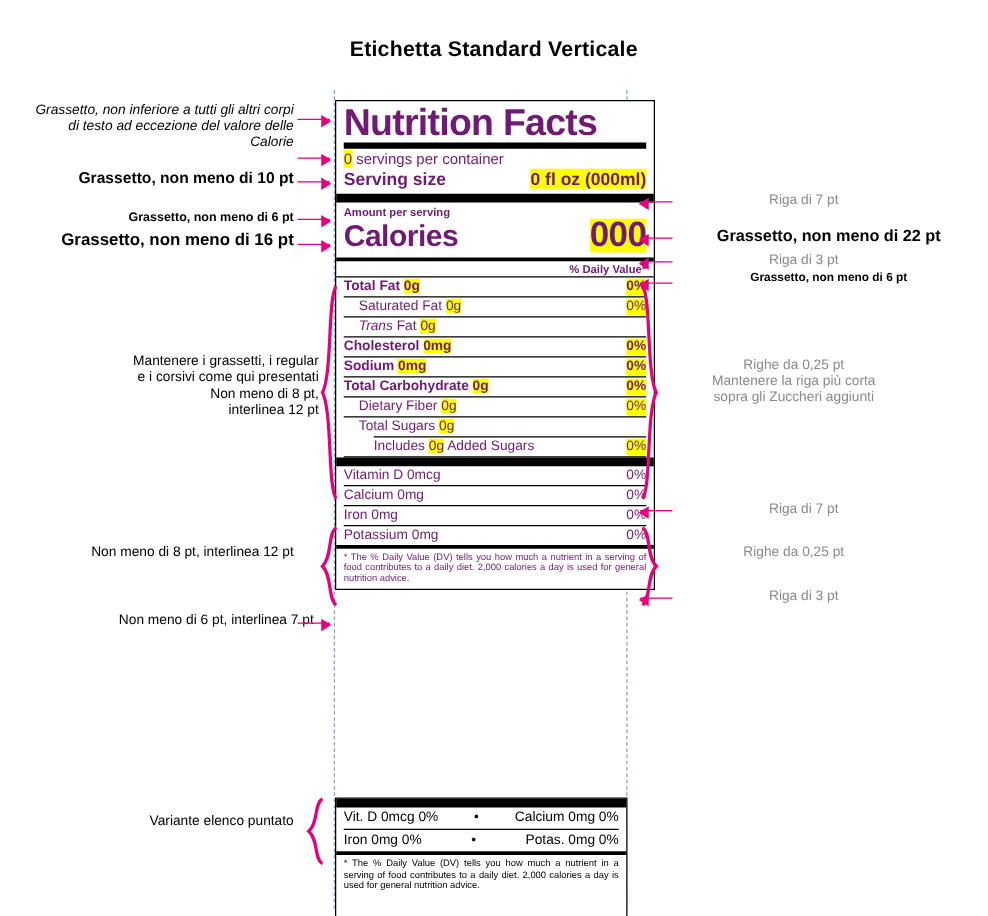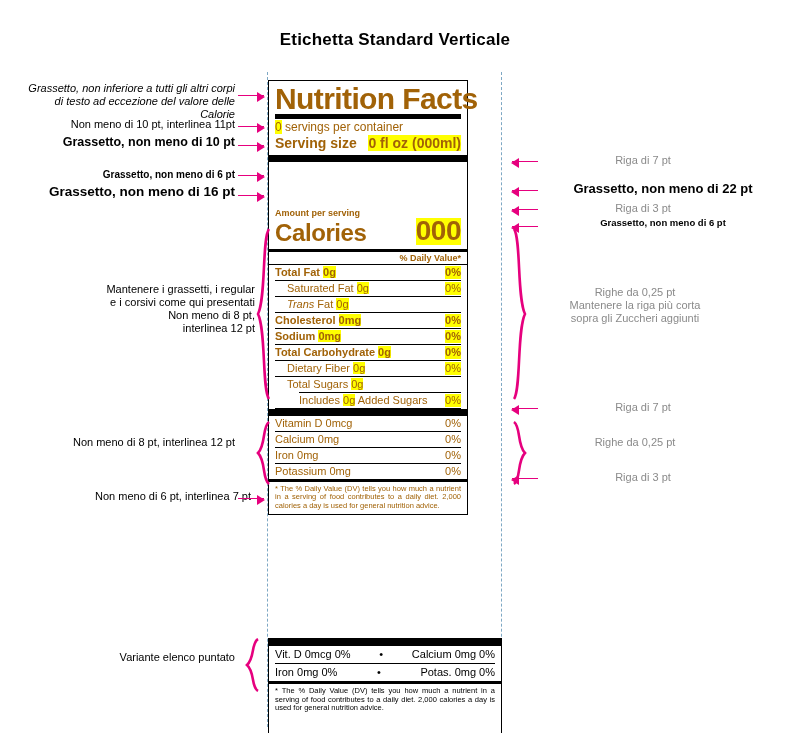--- a/index.html
+++ b/index.html
@@ -23,26 +23,26 @@
   
   .guide{
     position:absolute;border-left:1px dashed #7ea8c4;
     width:0;
   }
   .guide.l{left:267px;top:72px;height:655px;}
   .guide.r{left:501px;top:72px;height:655px;}
 
   
   .nf{
-    position:absolute;left:268px;top:80px;width:200px;
+    position:absolute;left:268px;top:80px;width:256px;
     background:#fff;
     border:1px solid #000;
     box-sizing:border-box;
     font-family:"Liberation Sans", sans-serif;
-    color:#a16207;
+    color:#701a75;
   }
   .nf-inner{padding:2px 6px 4px 6px;}
   .hl{background:#ffff00;}
   .rule{background:#000;width:100%;}
   .r1{height:1px;}
   .r3{height:3px;}
   .r5{height:5px;}
   .r7{height:7px;}
   .r025{height:1px;background:#000;}
 
@@ -128,21 +128,21 @@
     <div class="nf-inner">
       <div class="nf-title">Nutrition Facts</div>
       <div class="rule r5"></div>
       <div class="servings"><span class="hl">0</span><span> servings per container</span></div>
       <div class="serving-size">
         <span>Serving size</span>
         <span class="hl">0 fl oz (000ml)</span>
       </div>
     </div>
     <div class="rule r7"></div>
-    <div class="nf-inner" style="padding-top:1px;margin-top:43px;">
+    <div class="nf-inner" style="padding-top:1px;">
       <div class="amount">Amount per serving</div>
       <div class="cal-row">
         <span class="cal-label">Calories</span>
         <span class="cal-val hl">000</span>
       </div>
     </div>
     <div class="rule r3"></div>
     <div class="nf-inner" style="padding-top:0;padding-bottom:0;">
       <div class="dv-head">% Daily Value*</div>
     </div>
@@ -256,23 +256,20 @@
       <div class="footnote">* The % Daily Value (DV) tells you how much a nutrient in a serving of food contributes to a daily diet. 2,000 calories a day is used for general nutrition advice.</div>
     </div>
   </div>
 
   <div class="ann right" style="left:20px;top:82px;width:215px;">
     <i><span>Grassetto, non inferiore a tutti gli altri corpi</span></i><br>
     <i><span>di testo ad eccezione del valore delle Calorie</span></i>
   </div>
   <div class="arrow to-right" style="left:238px;top:95px;width:26px;"></div>
 
-  <div class="ann right" style="left:20px;top:118px;width:215px;">
-    <span>Non meno di 10 pt, interlinea 11pt</span>
-  </div>
   <div class="arrow to-right" style="left:238px;top:126px;width:26px;"></div>
 
   <div class="ann right big" style="left:10px;top:136px;width:225px;font-weight:bold;">
     <span>Grassetto, non meno di 10 pt</span>
   </div>
   <div class="arrow to-right" style="left:238px;top:145px;width:26px;"></div>
 
   <div class="ann right" style="left:20px;top:168px;width:215px;font-weight:bold;font-size:10px;">
     <span>Grassetto, non meno di 6 pt</span>
   </div>

